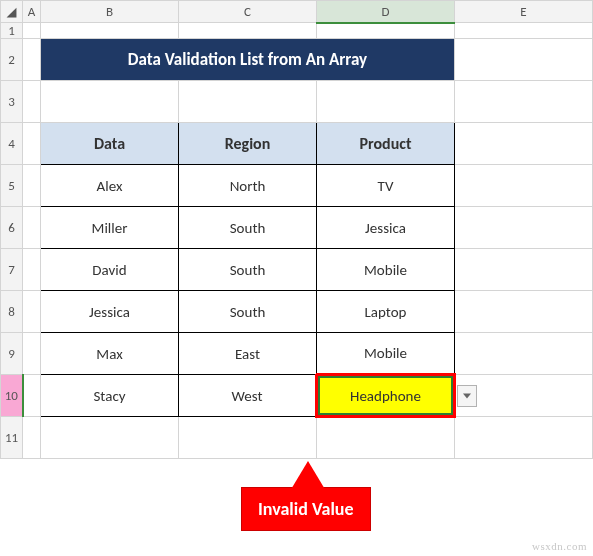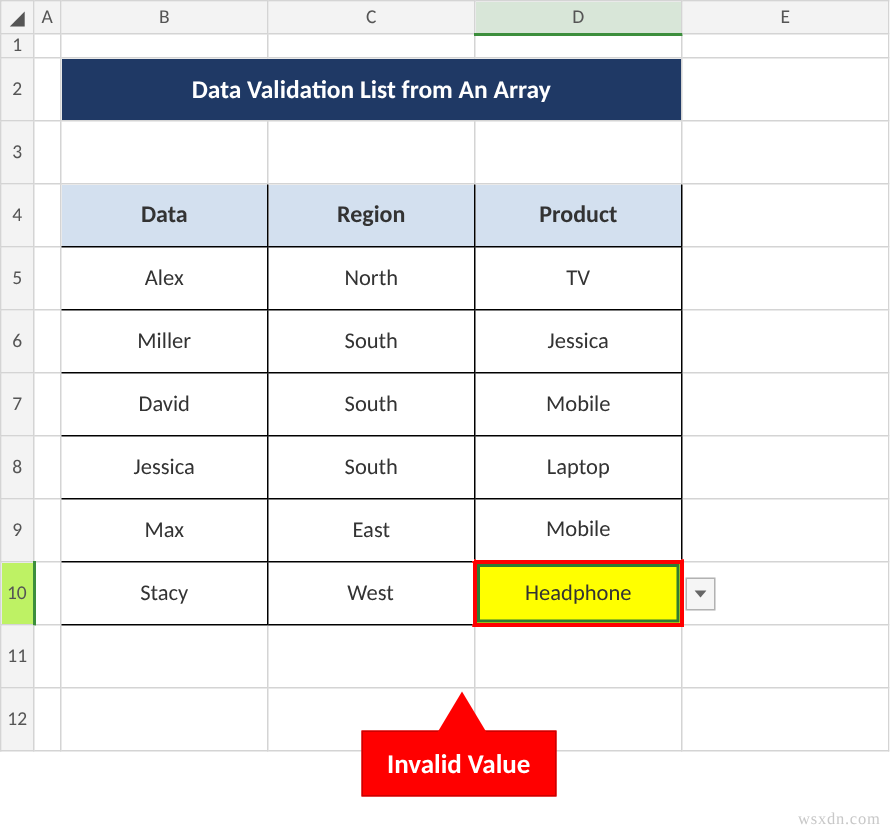--- a/index.html
+++ b/index.html
@@ -17,21 +17,21 @@
     .sheet td, .sheet th {
       border: 1px solid #d4d4d4;
       padding: 0;
       height: 42px;
       position: relative;
       vertical-align: middle;
     }
     .colhdr-row td { height: 22px; background: #f3f3f3; color:#555; font-size: 13px; text-align: center; }
     .colhdr-row td.sel { background: #d8e6d8; border-bottom: 2px solid #3c8e3c; }
     .rowhdr { width: 22px; background: #f3f3f3; color:#555; font-size:13px; text-align:center; }
-    .rowhdr.sel { background:#bef264; border-right: 2px solid #3c8e3c; }
+    .rowhdr.sel { background:#f9a8d4; border-right: 2px solid #3c8e3c; }
     .cA { width: 18px; }
     .cB { width: 138px; }
     .cC { width: 138px; }
     .cD { width: 138px; }
     .cE { width: 138px; }
     .title-cell {
       background: #1f3965;
       color: #fff;
       font-weight: bold;
       font-size: 17px;
@@ -208,28 +208,20 @@
     <td class="cE"></td>
   </tr>
   <tr>
     <td class="rowhdr">11</td>
     <td class="cA"></td>
     <td class="cB"></td>
     <td class="cC"></td>
     <td class="cD"></td>
     <td class="cE"></td>
   </tr>
-  <tr>
-    <td class="rowhdr">12</td>
-    <td class="cA"></td>
-    <td class="cB"></td>
-    <td class="cC"></td>
-    <td class="cD"></td>
-    <td class="cE"></td>
-  </tr>
 </tbody>
   </table>
 
 <div class="callout">
   <div class="callout-arrow"></div>
   <div class="callout-box">Invalid Value</div>
 </div>
 
 <div class="watermark">wsxdn.com</div>
 

